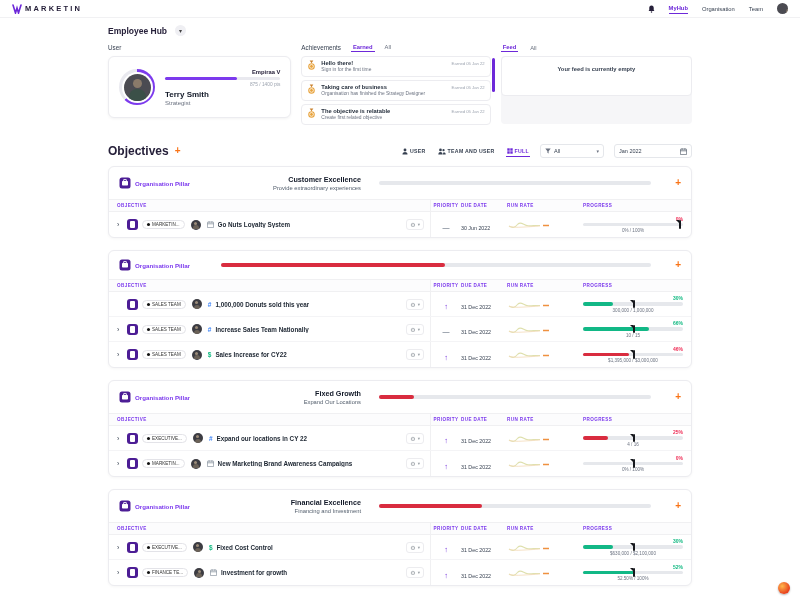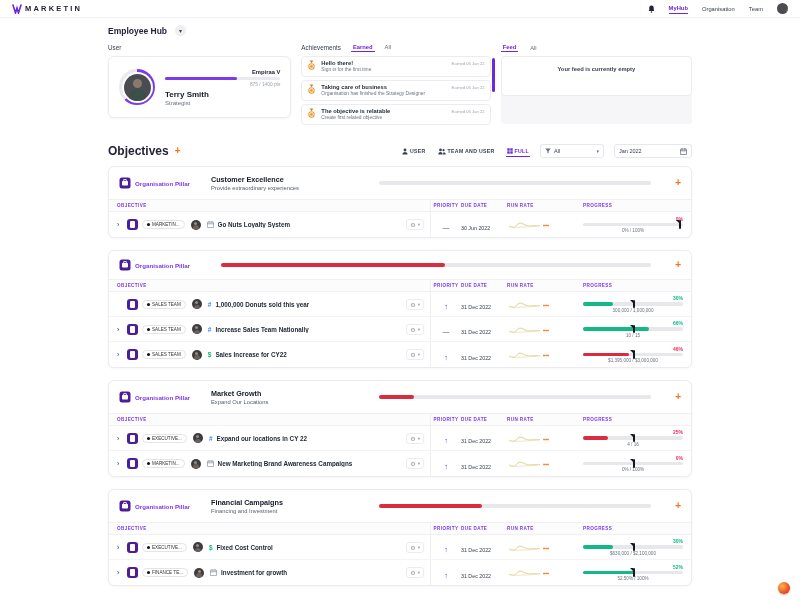--- a/index.html
+++ b/index.html
@@ -78,21 +78,21 @@
     color:#374151; letter-spacing:.3px; cursor:pointer; padding:2px 1px; }
   .view-toggle.active { color:#6D28D9; border-bottom:1.5px solid #6D28D9; }
   .ctrl-box { border:1px solid #e5e7eb; border-radius:3px; height:14px; display:flex;
     align-items:center; gap:3px; padding:0 4px; font-size:5.5px; color:#374151; background:#fff; cursor:pointer; }
   .filter-box { width:64px; } .date-box { width:78px; }
   .box-spring { flex:1; }
 
   
   .obj-card { background:#fff; border:1px solid #ececf0; border-radius:6px;
     box-shadow:0 1px 3px rgba(0,0,0,.04); margin-bottom:12px; overflow:hidden; }
-  .obj-head { display:flex; align-items:center; padding:8px 10px; gap:8px; }
+  .obj-head { display:flex; align-items:center; padding:8px 10px; gap:8px;text-align:right; }
   .pillar { display:flex; align-items:center; gap:4px; width:84px; flex:none; }
   .pillar-label { color:#7C3AED; font-size:6.2px; font-weight:bold; }
   .obj-titleblock { width:150px; flex:none; }
   .obj-title { font-size:7.2px; font-weight:bold; color:#111827; }
   .obj-sub { font-size:5.8px; color:#55606e; margin-top:1px; }
   .head-bar { flex:1; height:4px; background:#e6e8ec; border-radius:2px; margin:0 10px; }
   .head-bar-fill { height:100%; border-radius:2px; }
   .fill-red { background:#D92C3F; } .fill-teal { background:#12B886; } .fill-gray { background:#e6e8ec; }
 
   .theader { display:flex; align-items:center; background:#fcfcfd; border-top:1px solid #f0f0f2;
@@ -504,21 +504,21 @@
        <div class="obj-head">
          <div class="pillar">
            <svg width="12" height="12" viewBox="0 0 12 12">
               <rect x="0.5" y="0.5" width="11" height="11" rx="2.5" fill="#4C1D95"></rect>
               <rect x="3" y="4" width="6" height="4.5" rx="0.8" fill="#fff"></rect>
               <rect x="4.5" y="2.5" width="3" height="1.8" rx="0.6" fill="none" stroke="#fff" stroke-width="0.9"></rect>
             </svg>
            <span class="pillar-label">Organisation Pillar</span>
          </div>
          <div class="obj-titleblock">
-           <div class="obj-title">Market Growth</div>
+           <div class="obj-title">Fixed Growth</div>
            <div class="obj-sub">Expand Our Locations</div>
          </div>
          <div class="head-bar">
            <div class="head-bar-fill fill-red" style="width:13%"></div>
          </div>
          <span class="plus">+</span>
        </div>
        <div class="theader">
          <div class="col-obj">OBJECTIVE</div>
          <div class="col-pri">PRIORITY</div>
@@ -602,21 +602,21 @@
        <div class="obj-head">
          <div class="pillar">
            <svg width="12" height="12" viewBox="0 0 12 12">
               <rect x="0.5" y="0.5" width="11" height="11" rx="2.5" fill="#4C1D95"></rect>
               <rect x="3" y="4" width="6" height="4.5" rx="0.8" fill="#fff"></rect>
               <rect x="4.5" y="2.5" width="3" height="1.8" rx="0.6" fill="none" stroke="#fff" stroke-width="0.9"></rect>
             </svg>
            <span class="pillar-label">Organisation Pillar</span>
          </div>
          <div class="obj-titleblock">
-           <div class="obj-title">Financial Campaigns</div>
+           <div class="obj-title">Financial Excellence</div>
            <div class="obj-sub">Financing and Investment</div>
          </div>
          <div class="head-bar">
            <div class="head-bar-fill fill-red" style="width:38%"></div>
          </div>
          <span class="plus">+</span>
        </div>
        <div class="theader">
          <div class="col-obj">OBJECTIVE</div>
          <div class="col-pri">PRIORITY</div>

